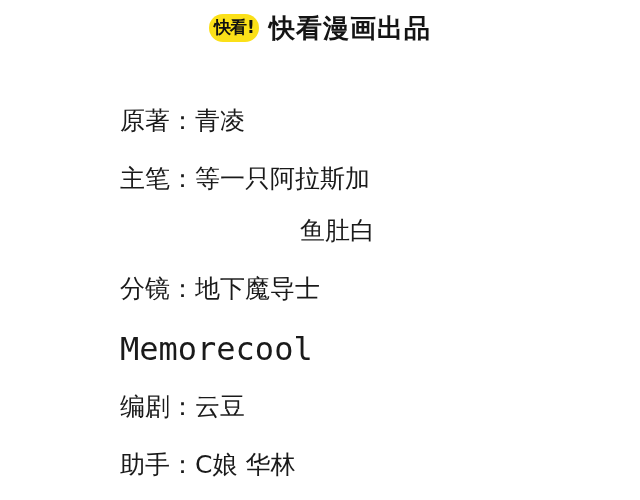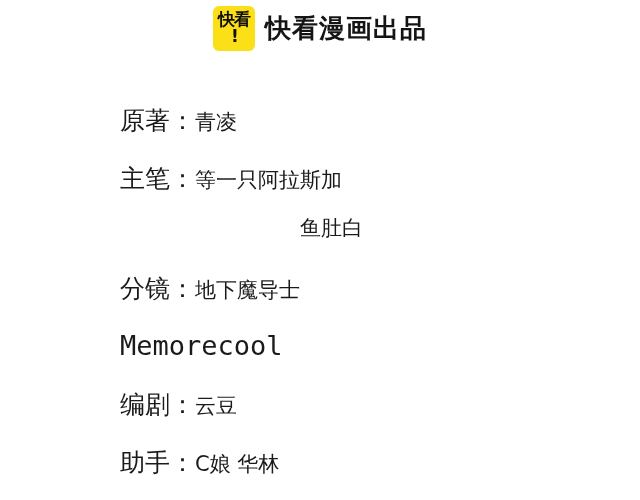--- a/index.html
+++ b/index.html
@@ -31,26 +31,25 @@
     justify-content: center;
   }
   .logo-badge {
     background: #fbe018;
     color: #111111;
     font-family: "DejaVu Sans", sans-serif;
     font-weight: bold;
     font-size: 17px;
     line-height: 1;
     padding: 5px 5px 6px 5px;
-    border-radius: 6px;
+    border-radius: 14px;
     display: inline-flex;
     align-items: center;
     letter-spacing: -1px;
     position: relative;
-    flex-direction: column;
   }
   .logo-badge .bang {
     font-size: 17px;
     margin-left: 1px;
   }
   .header-title {
     margin-left: 10px;
     font-size: 26px;
     font-weight: bold;
     color: #141414;
@@ -72,27 +71,27 @@
     margin-bottom: 22px;
     min-height: 36px;
   }
   .credit-label {
     font-size: 25px;
     color: #1a1a1a;
     white-space: nowrap;
     letter-spacing: 0px;
   }
   .credit-value {
-    font-size: 21px;
+    font-size: 25px;
     color: #1a1a1a;
     white-space: nowrap;
   }
   .credit-value.mono {
     font-family: "DejaVu Sans Mono", monospace;
-    font-size: 27px;
+    font-size: 32px;
   }
   .credit-row.indented {
     padding-left: 277px;
     margin-top: -6px;
     margin-left: 23px;
   }
 </style>
 </head>
 <body>
 

